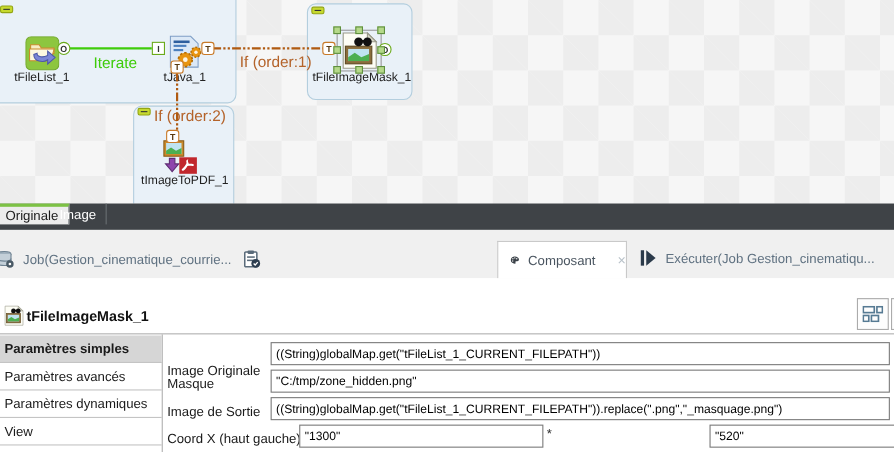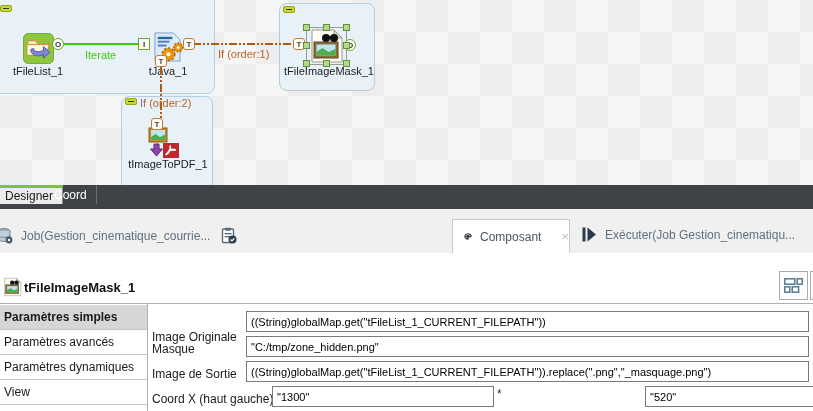--- a/index.html
+++ b/index.html
@@ -11,21 +11,21 @@
   #canvas { position:absolute; top:0; left:0; width:813px; height:185px; overflow:hidden;
     background-color:#f6f6f6;
     background-image:
       linear-gradient(45deg,#ededed 25%,transparent 25%,transparent 75%,#ededed 75%),
       linear-gradient(45deg,#ededed 25%,transparent 25%,transparent 75%,#ededed 75%);
     background-size:64px 64px; background-position:0 0,32px 32px; }
   .subjob { position:absolute; background:#e9f1f8; border:1px solid #b3cede; border-radius:8px; }
   .minusbtn { position:absolute; width:12px; height:7px; background:#c6d92f; border:1px solid #93a513; border-radius:2px; }
   .minusbtn::after { content:""; position:absolute; left:2px; right:2px; top:2px; height:1px; background:#333; }
   .comp-label { position:absolute; font-size:11px; color:#222; white-space:nowrap; text-align:center; }
-  .link-label { position:absolute; font-size:11px; white-space:nowrap; }
+  .link-label { position:absolute; font-size:14px; white-space:nowrap; }
   .conn { position:absolute; width:12px; height:12px; background:#fff; font-size:8px; font-weight:bold;
     display:flex; align-items:center; justify-content:center; z-index:6; }
   .conn.t { border:1.5px solid #c87a28; border-radius:3px; color:#5a3a10; }
   .conn.io { border:1.5px solid #6aaa1a; color:#333; }
   .conn.circle { border-radius:50%; }
   .icon-abs { position:absolute; z-index:5; }
   .handle { position:absolute; width:7px; height:7px; background:#b5d98a; border:1px solid #5f8f3f; z-index:7; }
 
   
   #designer-bar { position:absolute; top:185px; left:0; width:813px; height:24px; background:#3f4347; }
@@ -129,24 +129,24 @@
       <path d="M6 18 v5 h-3.5 l6 7 6 -7 h-3.5 v-5 z" fill="#8e44ad" stroke="#5e2d73"></path>
       <rect x="15" y="17" width="16" height="15" fill="#c1272d"></rect>
       <path d="M23 19 c-1.6 0 -2 1.4 -1.4 3.2 c-1 2 -2.4 4.2 -3.6 5 c-1.6 1 -0.6 2.6 1 1.8 c1.2 -0.7 2.4 -2.2 3.4 -4 c1.4 -0.4 2.9 -0.5 4.2 -0.2 c1.8 0.5 2.4 -1.2 0.8 -1.7 c-1.2 -0.4 -2.6 -0.4 -3.8 -0.2 c-0.5 -1 -0.8 -2 -0.8 -2.9 c0 -0.7 0.8 -1 0.2 -1z" fill="#fff"></path>
     </svg>
     <div class="comp-label" style="left:128px; top:158px; width:80px;">tImageToPDF_1</div>
     <div class="conn t" style="left:151px; top:118px;">T</div>
   </div>
 
   <div id="designer-bar">
     <div class="dtab active" style="left:-4px;">
-      <span>Designer</span>
+      <span>Originale</span>
     </div>
     <div class="dtab inactive" style="left:45px;">
-      <span>Coord</span>
+      <span>Image</span>
     </div>
   </div>
 
   <div id="viewtabs">
     <div class="vtab" style="left:-4px; top:227px; position:absolute;"></div>
 
     <div class="vtab" style="left:-4px; top:18px;">
       <svg width="17" height="17" viewBox="0 0 17 17">
         <ellipse cx="8" cy="4" rx="6" ry="2.4" fill="#9fb0bd" stroke="#6e8292"></ellipse>
         <path d="M2 4 v8 c0 1.3 2.7 2.4 6 2.4 s6 -1.1 6 -2.4 v-8" fill="#c3cfd8" stroke="#6e8292"></path>

